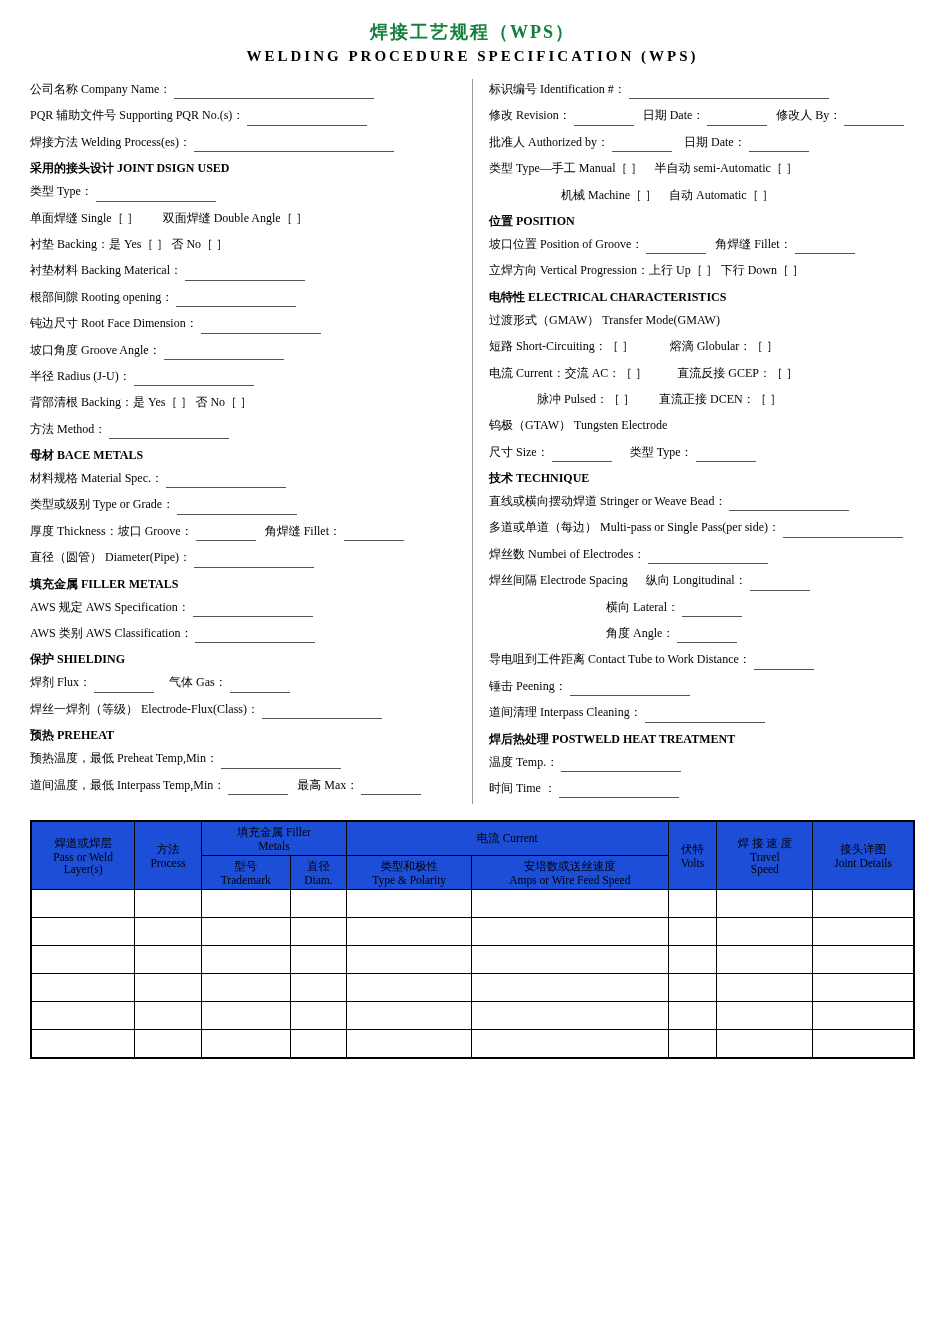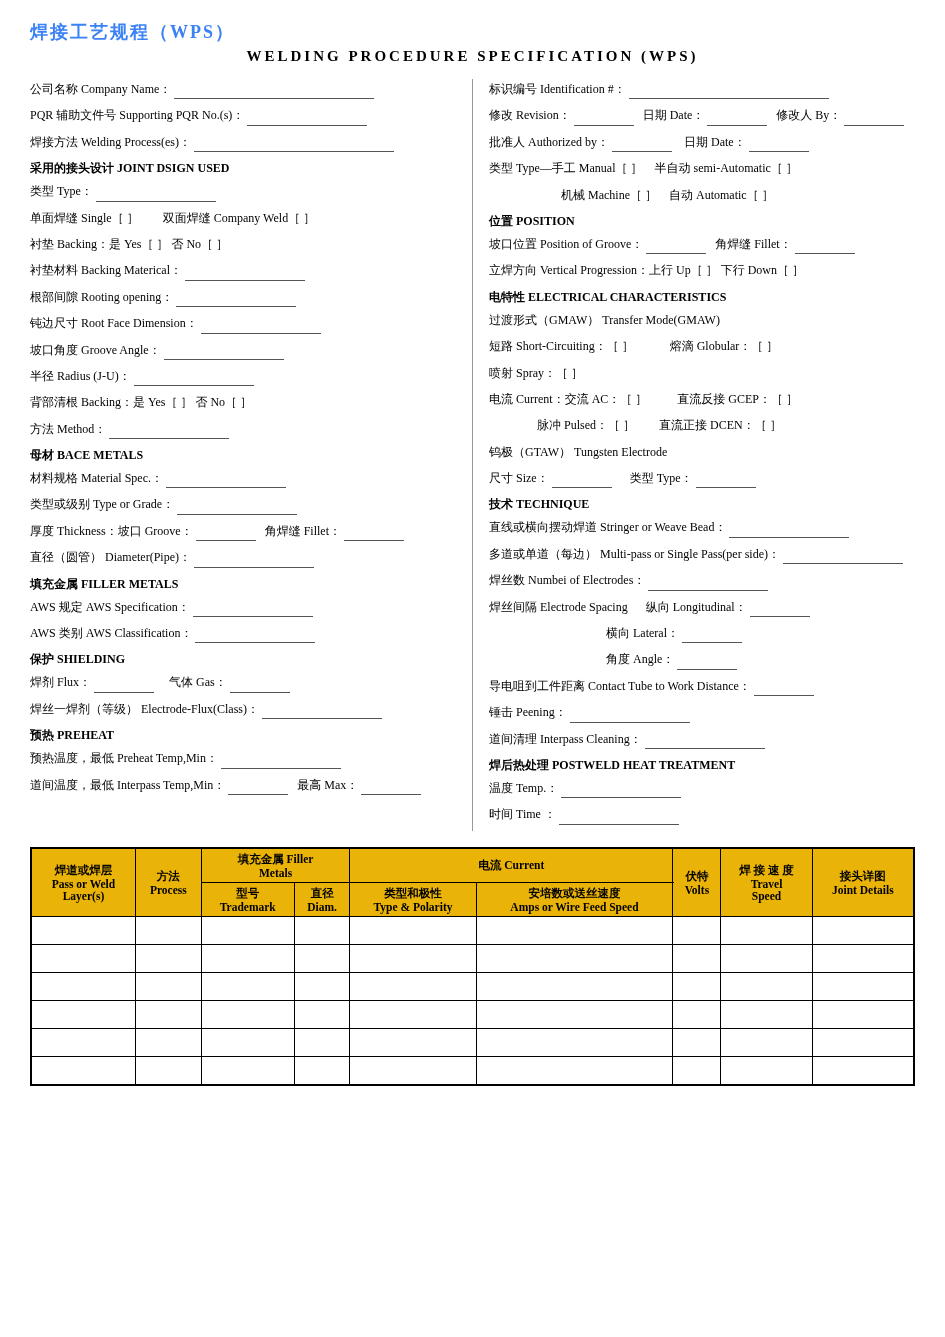--- a/index.html
+++ b/index.html
@@ -6,22 +6,23 @@
     body {
       font-family: "SimSun", "宋体", serif;
       font-size: 12px;
       background: #fff;
       color: #000;
       width: 945px;
       min-height: 1337px;
       padding: 20px 30px;
     }
     .page-title-cn {
+      text-align: center;
       font-size: 18px;
-      color: #3b82f6;
+      color: #15803d;
       font-weight: bold;
       margin-bottom: 4px;
       letter-spacing: 2px;
     }
     .page-title-en {
       text-align: center;
       font-size: 15px;
       font-weight: bold;
       letter-spacing: 3px;
       margin-bottom: 14px;
@@ -81,22 +82,22 @@
       border-collapse: collapse;
       font-size: 11.5px;
     }
     .weld-table th, .weld-table td {
       border: 1px solid #000;
       text-align: center;
       padding: 3px 4px;
       vertical-align: middle;
     }
     .weld-table .header-row th {
-      background: #eab308;
-      font-weight: bold;
+      background: #1d4ed8;
+      font-weight: normal;
     }
     .weld-table .data-row td {
       height: 28px;
     }
   </style>
 </head>
 <body>
 
 <div class="page-title-cn">焊接工艺规程（WPS）</div>
 
@@ -124,21 +125,21 @@
     <div class="section-title">采用的接头设计 JOINT DSIGN USED</div>
 
     <div class="field-row">
       <span>类型 Type：</span>
       <span class="underline"></span>
     </div>
 
     <div class="field-row">
       <span>单面焊缝 Single［ ］</span>
       &nbsp;&nbsp;&nbsp;&nbsp;&nbsp;&nbsp;
-      <span>双面焊缝 Company Weld［ ］</span>
+      <span>双面焊缝 Double Angle［ ］</span>
     </div>
 
     <div class="field-row">
       <span>衬垫 Backing：是 Yes［ ］  否 No［ ］</span>
     </div>
 
     <div class="field-row">
       <span>衬垫材料 Backing Materical：</span>
       <span class="underline"></span>
     </div>
@@ -299,23 +300,20 @@
     <div class="field-row">
       <span>过渡形式（GMAW） Transfer Mode(GMAW)</span>
     </div>
 
     <div class="field-row">
       <span>短路 Short-Circuiting：［ ］</span>
       &nbsp;&nbsp;&nbsp;&nbsp;&nbsp;&nbsp;&nbsp;&nbsp;&nbsp;&nbsp;
       <span>熔滴 Globular：［ ］</span>
     </div>
 
-    <div class="field-row">
-      <span>喷射 Spray：［ ］</span>
-    </div>
 
     <div class="field-row">
       <span>电流 Current：交流 AC：［ ］</span>
       &nbsp;&nbsp;&nbsp;&nbsp;&nbsp;&nbsp;&nbsp;&nbsp;
       <span>直流反接 GCEP：［ ］</span>
     </div>
 
     <div class="field-row">
       &nbsp;&nbsp;&nbsp;&nbsp;&nbsp;&nbsp;&nbsp;&nbsp;&nbsp;&nbsp;&nbsp;&nbsp;&nbsp;&nbsp;&nbsp;
       <span>脉冲 Pulsed：［ ］</span>

